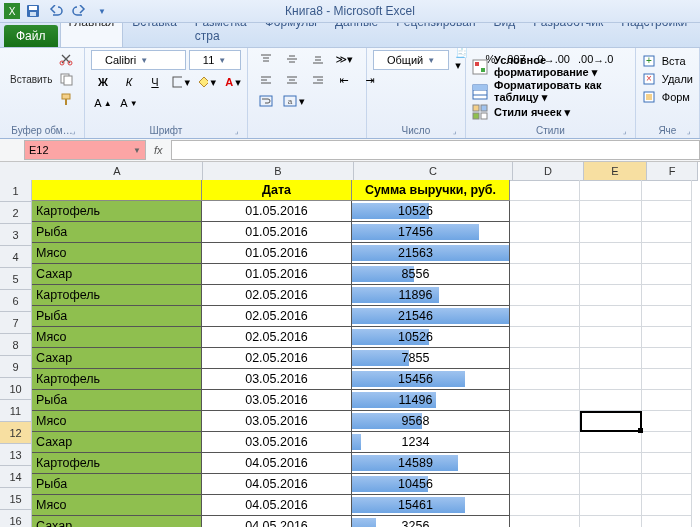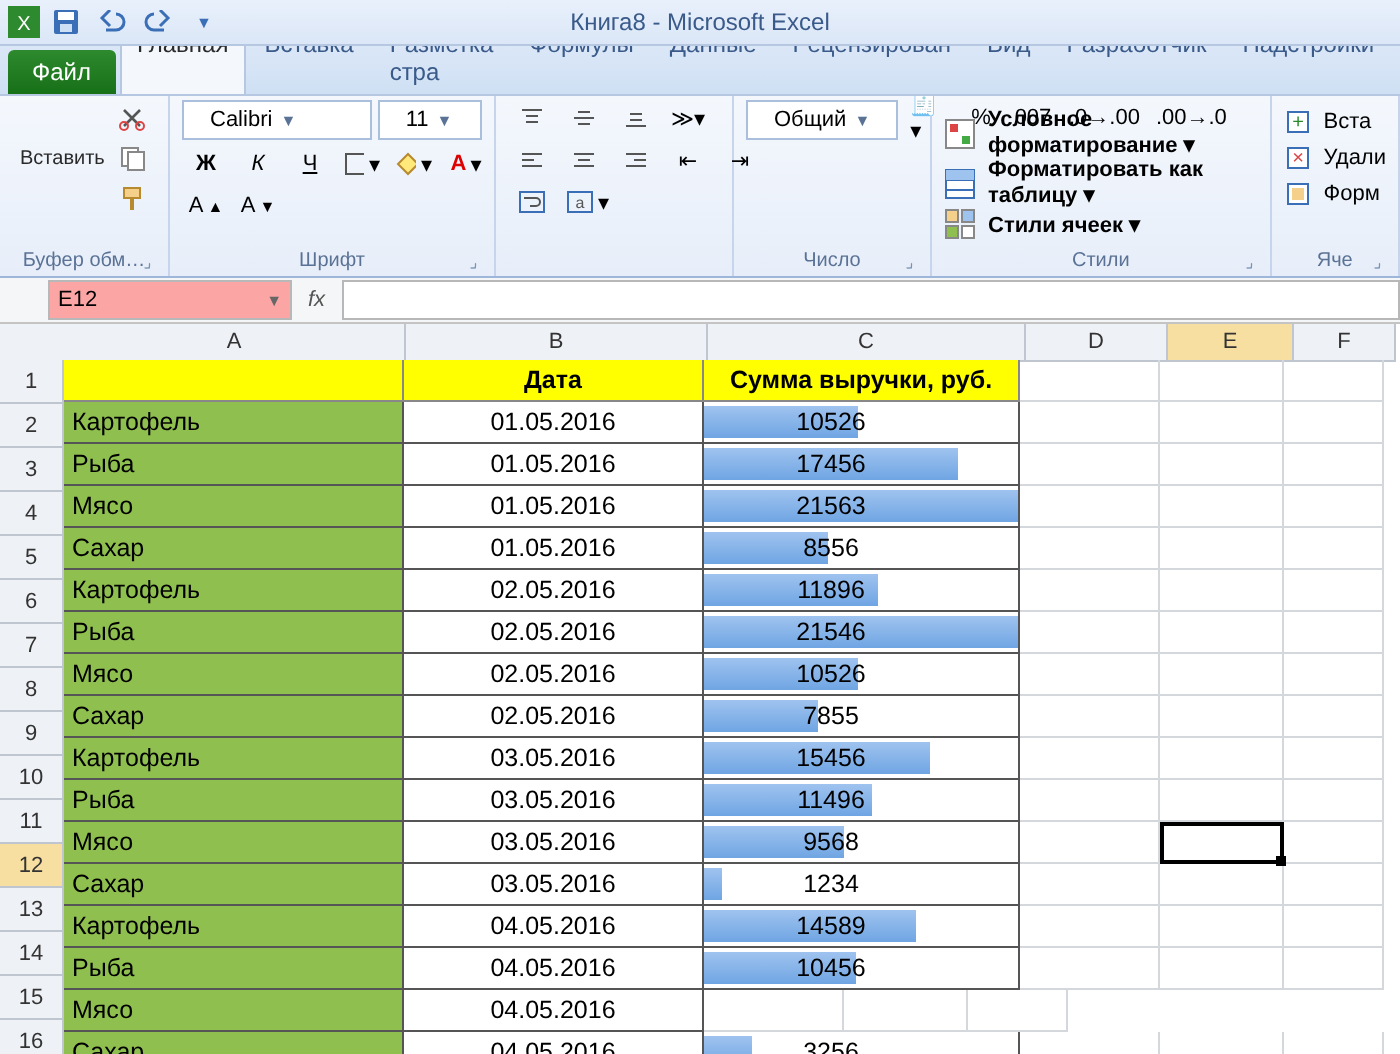--- a/index.html
+++ b/index.html
@@ -640,20 +640,24 @@
           <div class="bar" style="width: 48.4905%;"></div>
           <div class="val">10456</div>
         </div>
         <div class="cell cD"></div>
         <div class="cell cE"></div>
         <div class="cell cF"></div>
       </div>
       <div class="row">
         <div class="cell cA nameA">Мясо</div>
         <div class="cell cB dateB">04.05.2016</div>
+        <div class="cell cC sumC">
+          <div class="bar" style="width: 71.7015%;"></div>
+          <div class="val">15461</div>
+        </div>
         <div class="cell cD"></div>
         <div class="cell cE"></div>
         <div class="cell cF"></div>
       </div>
       <div class="row">
         <div class="cell cA nameA">Сахар</div>
         <div class="cell cB dateB">04.05.2016</div>
         <div class="cell cC sumC">
           <div class="bar" style="width: 15.0999%;"></div>
           <div class="val">3256</div>

